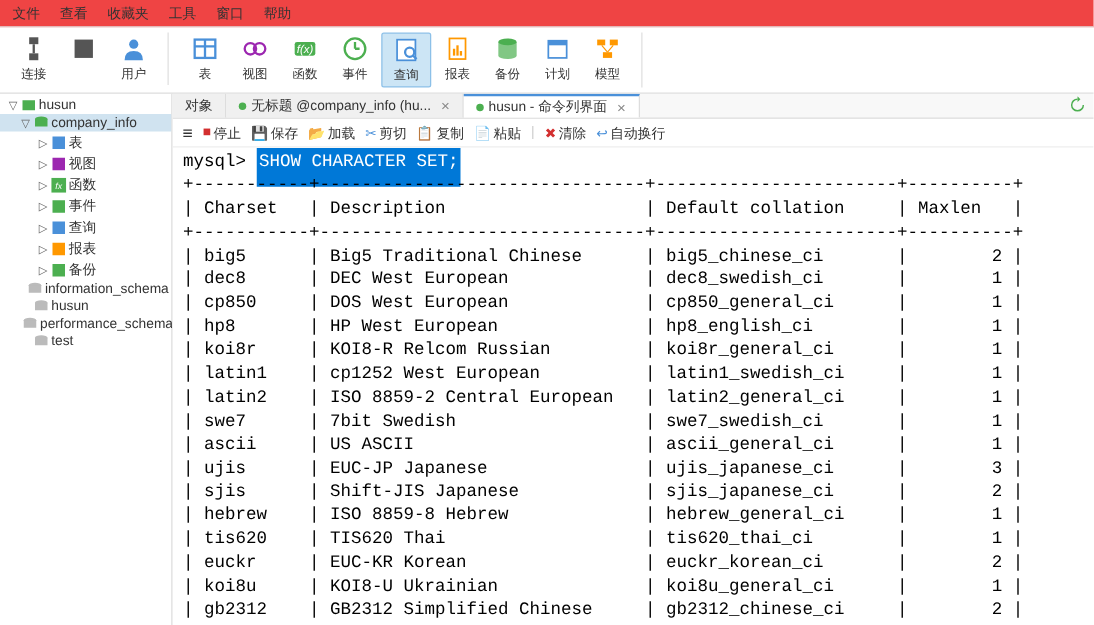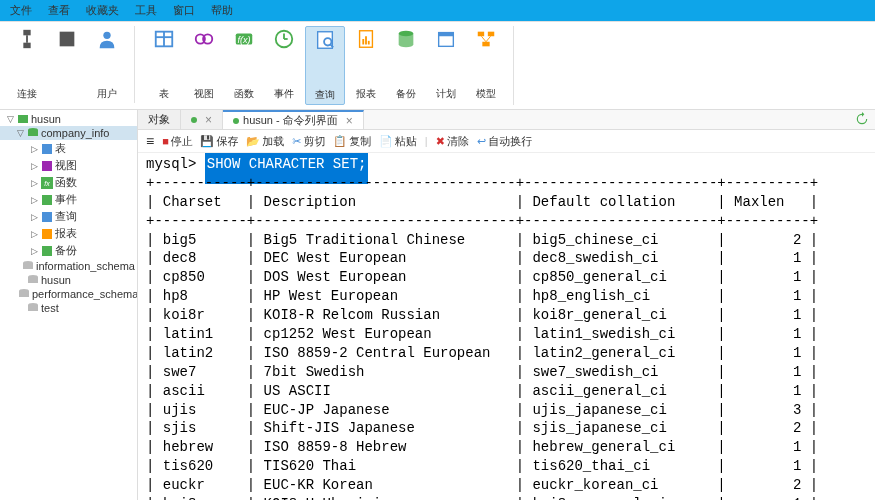--- a/index.html
+++ b/index.html
@@ -1,24 +1,24 @@
 <!DOCTYPE html>
 <html><head>
 <meta charset="utf-8">
 <style>
 * { margin: 0; padding: 0; box-sizing: border-box; }
 body { font-family: "Microsoft YaHei", "SimSun", sans-serif; font-size: 11px; background: #fff; color: #333; width: 875px; height: 500px; overflow: hidden; }
-.menubar { display: flex; gap: 16px; padding: 3px 10px; background: #0ea5e9; border-bottom: 1px solid #e0e0e0; font-size: 11px; }
+.menubar { display: flex; gap: 16px; padding: 3px 10px; background: #ef4444; border-bottom: 1px solid #e0e0e0; font-size: 11px; }
 .menubar span { cursor: default; }
 .toolbar { display: flex; gap: 10px; padding: 4px 8px; background: #fff; border-bottom: 1px solid #ddd; align-items: flex-start; }
 .tool-group { display: flex; gap: 2px; border-right: 1px solid #e0e0e0; padding-right: 8px; }
 .tool-btn { display: flex; flex-direction: column; align-items: center; padding: 2px 8px; cursor: pointer; min-width: 36px; }
 .tool-btn.active { background: #cce5f5; border: 1px solid #8cc0e8; border-radius: 2px; }
 .tool-btn .icon { width: 22px; height: 22px; margin-bottom: 2px; }
-.tool-btn .lbl { font-size: 10px; color: #333; margin-top: 35px; }
+.tool-btn .lbl { font-size: 10px; color: #333; }
 .main { display: flex; height: calc(100% - 64px); }
 .sidebar { width: 138px; border-right: 1px solid #ddd; overflow-y: auto; font-size: 11px; padding-top: 2px; }
 .tree-item { padding: 1px 2px 1px 6px; display: flex; align-items: center; gap: 2px; cursor: pointer; white-space: nowrap; }
 .tree-item.lvl1 { padding-left: 16px; }
 .tree-item.lvl2 { padding-left: 30px; }
 .tree-item.sel { background: #d0e3f0; }
 .tree-item .arr { width: 9px; text-align: center; color: #666; font-size: 9px; }
 .tree-item .ico { width: 12px; height: 12px; display: inline-block; }
 .content { flex: 1; display: flex; flex-direction: column; overflow: hidden; }
 .tabs { display: flex; background: #f8f8f8; border-bottom: 1px solid #ddd; font-size: 11px; height: 20px; align-items: stretch; }
@@ -296,20 +296,21 @@
         <span>test</span>
       </div>
     </div>
   <div class="content">
     <div class="tabs" id="tabs">
         <div class="tab">
           <span>对象</span>
         </div>
         <div class="tab">
           <span class="dot green"></span>
+          <span>无标题 @company_info (hu...</span>
           <span class="close">×</span>
         </div>
         <div class="tab active">
           <span class="dot green"></span>
           <span>husun - 命令列界面</span>
           <span class="close">×</span>
         </div>
         <div style="margin-left: auto; padding: 2px 6px;">
           <svg width="14" height="14" viewBox="0 0 24 24">
             <path d="M12 4 A8 8 0 1 0 20 12" fill="none" stroke="#4caf50" stroke-width="2"></path>

